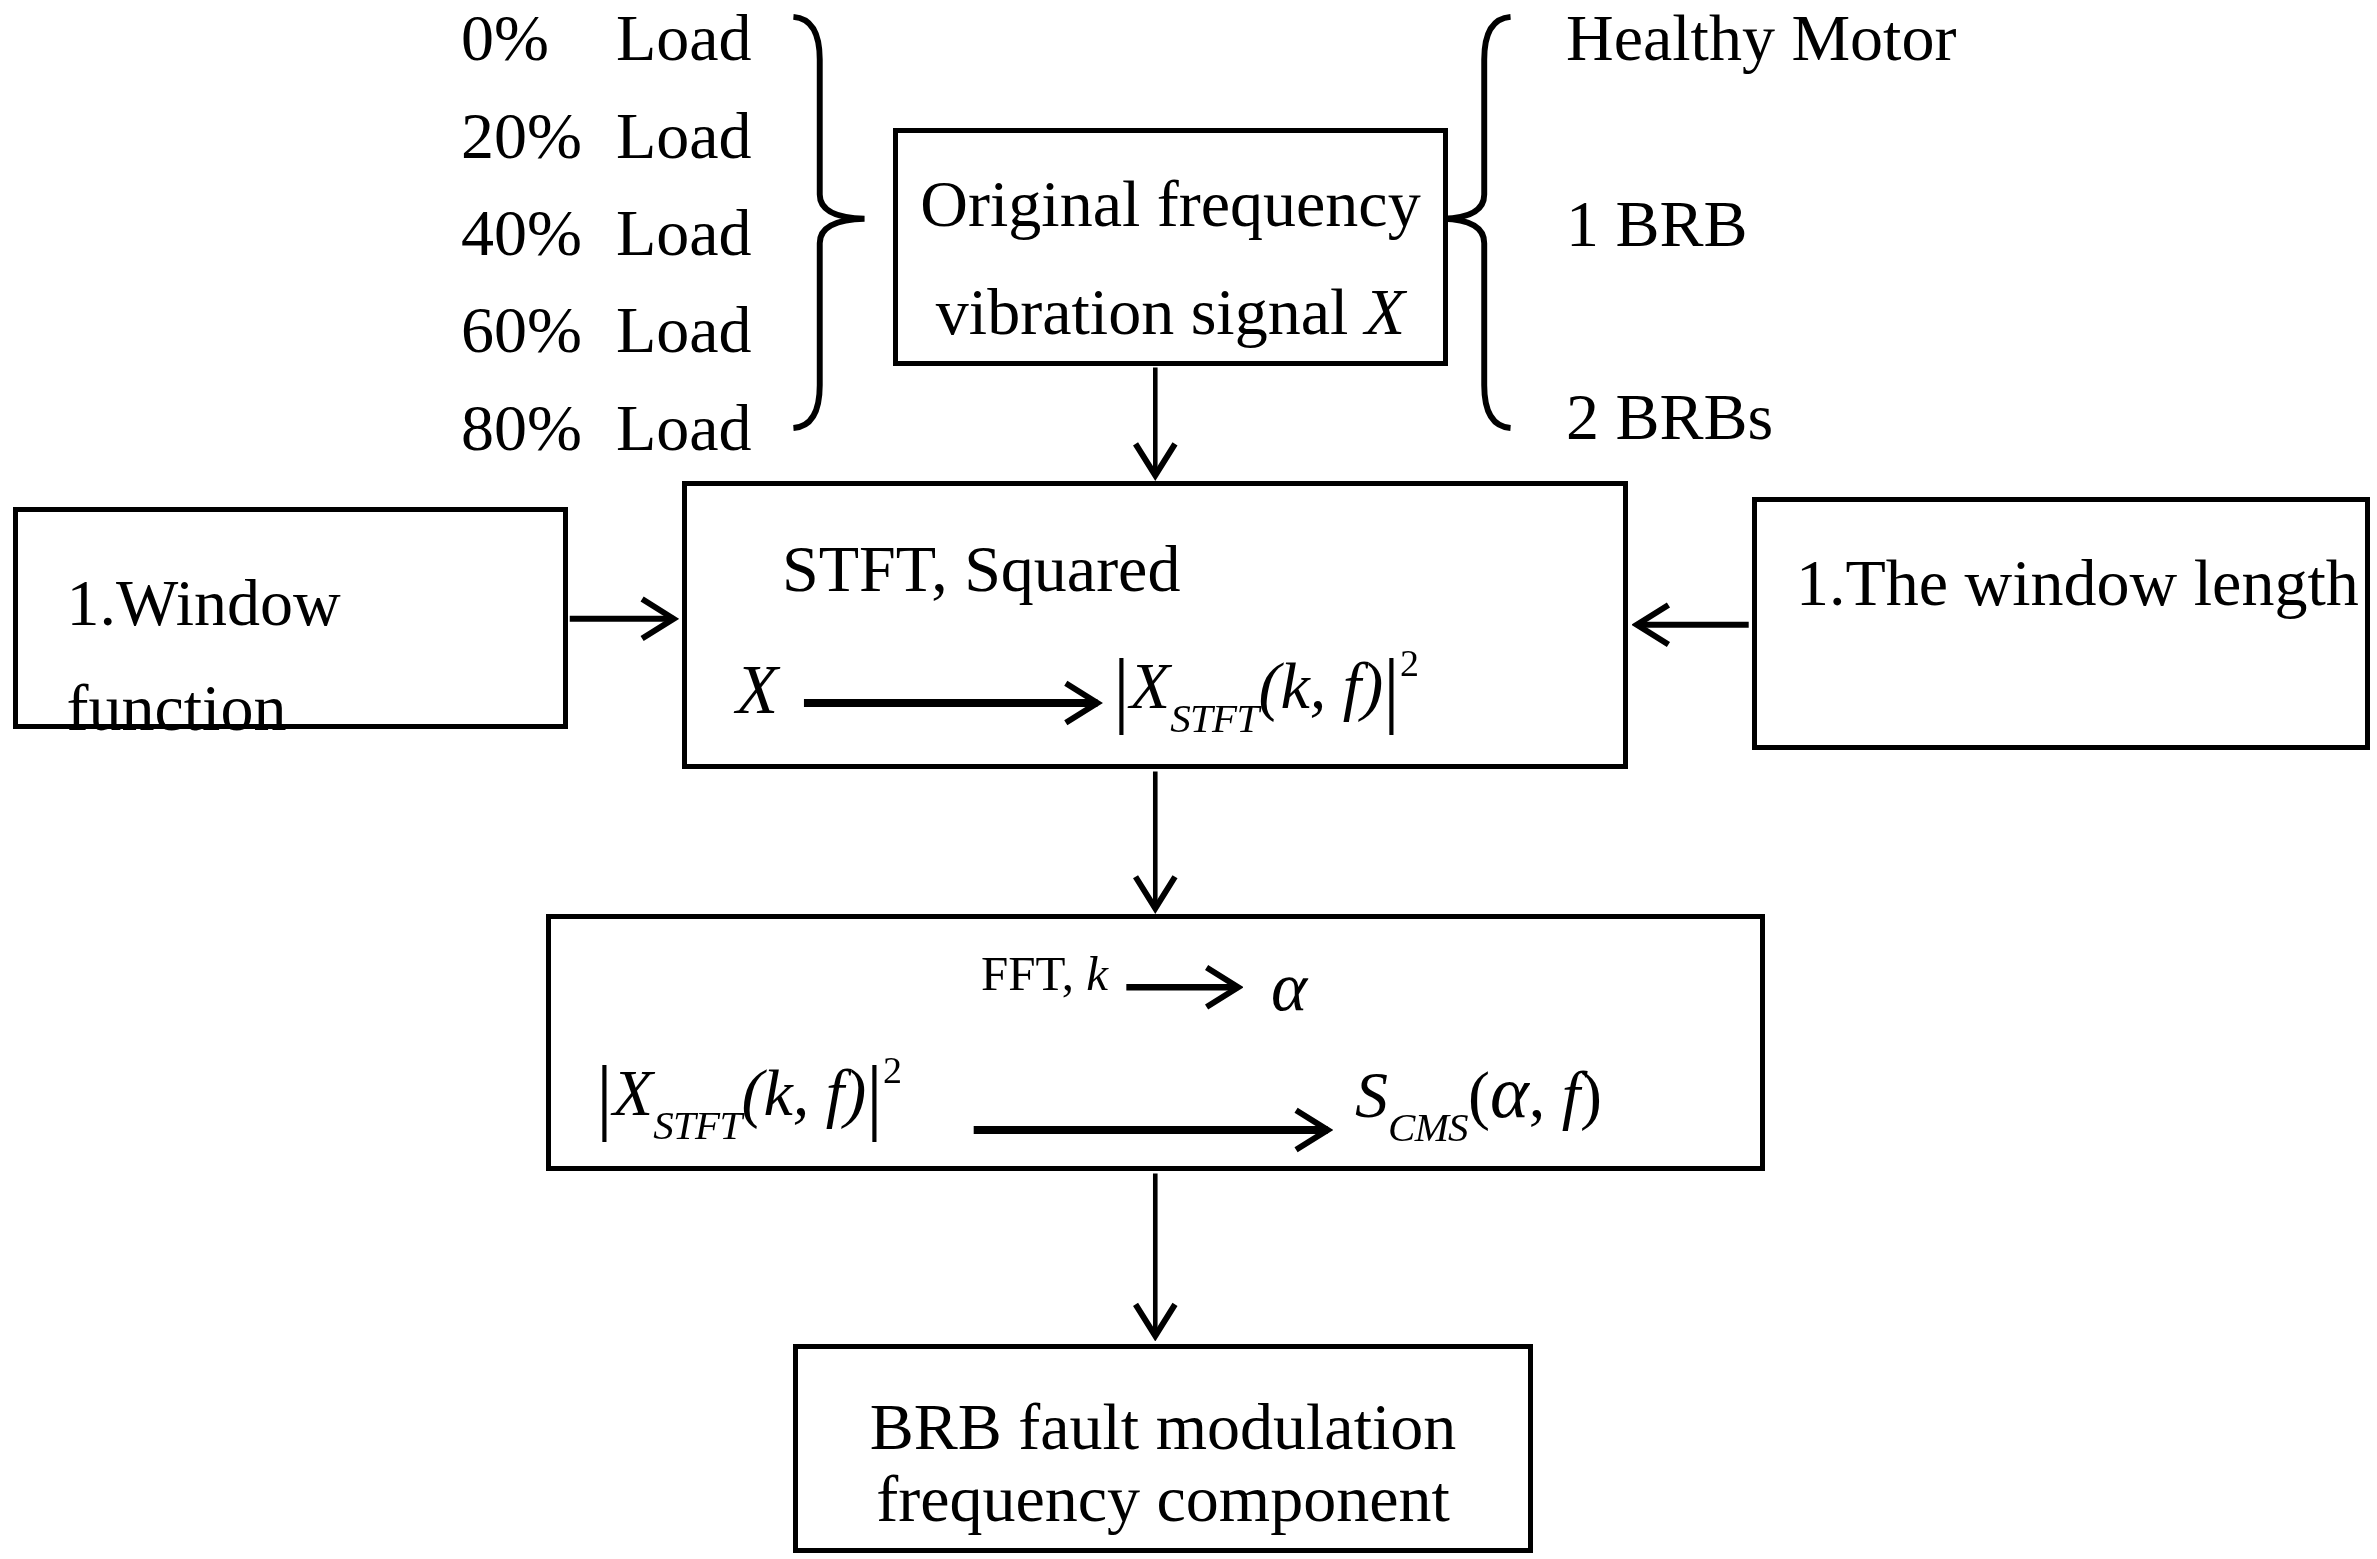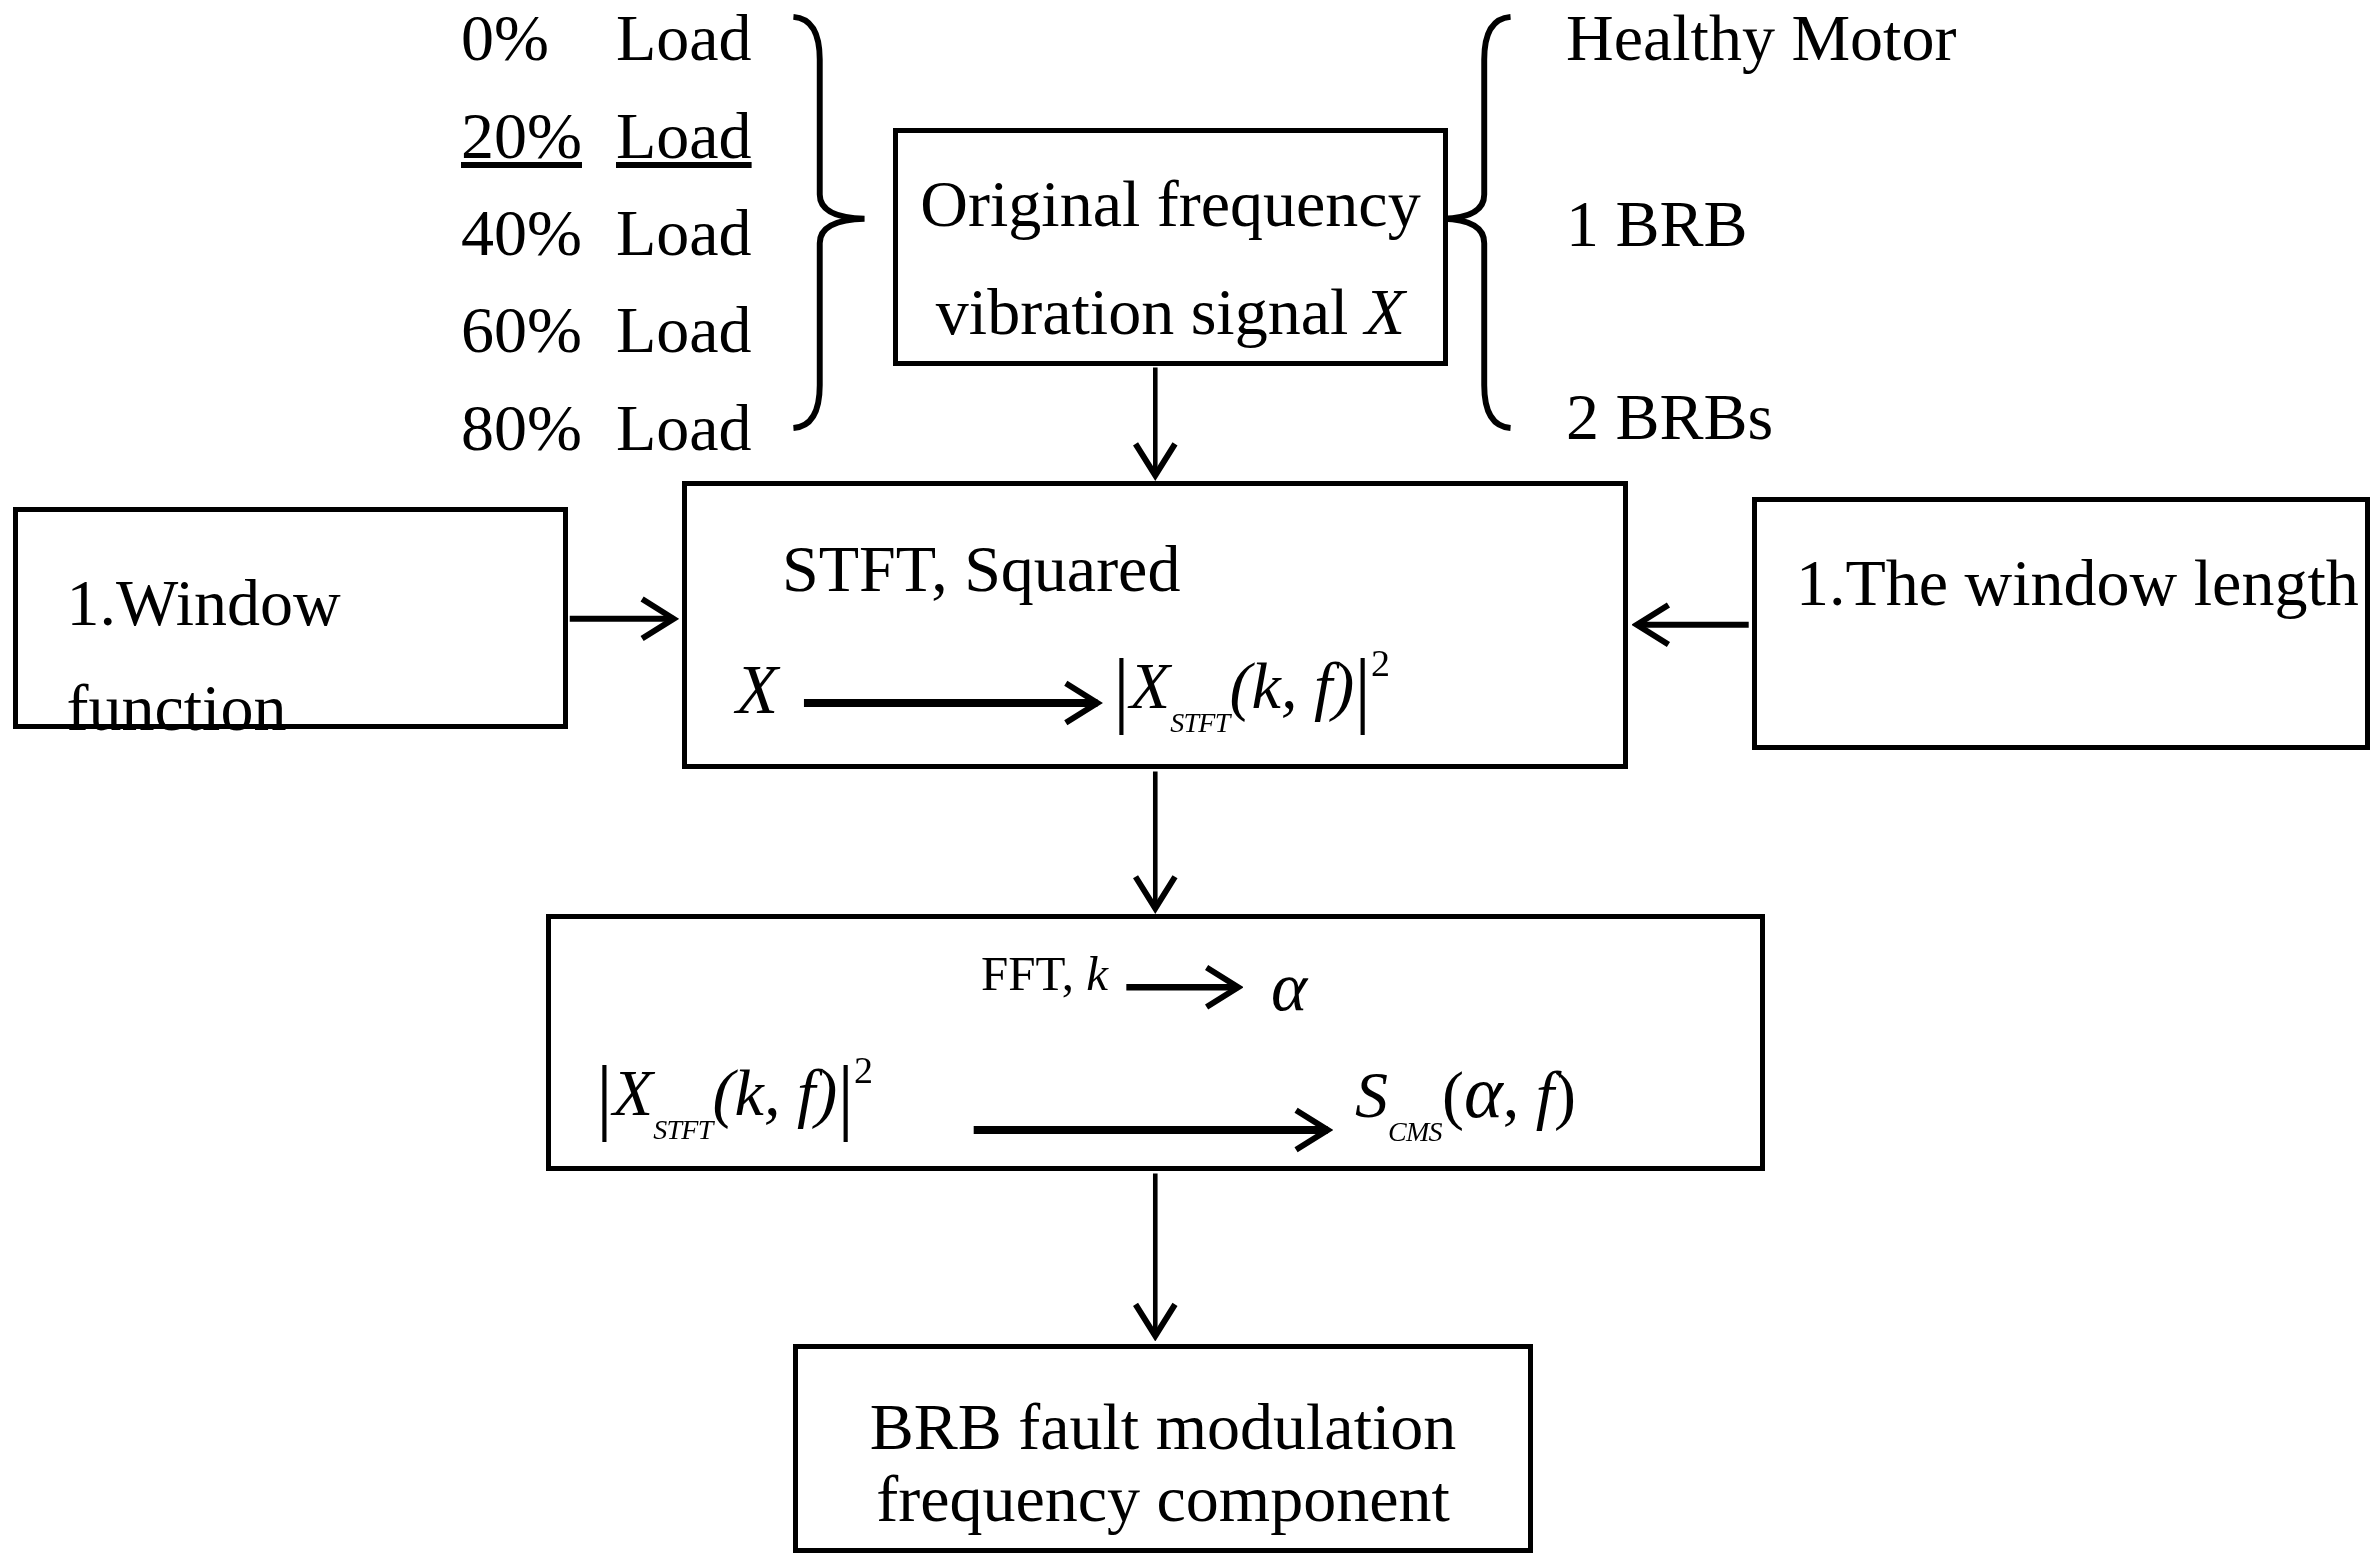--- a/index.html
+++ b/index.html
@@ -5,21 +5,21 @@
   html,body{margin:0;padding:0;background:#ffffff;}
   .canvas{position:relative;width:2377px;height:1560px;background:#ffffff;
           font-family:"Liberation Serif", serif;color:#000;overflow:hidden;}
   .abs{position:absolute;line-height:1;}
   .box{position:absolute;border:5.3px solid #000;background:transparent;box-sizing:border-box;}
   .txt{font-size:66px;white-space:nowrap;}
   .center{left:0;right:0;text-align:center;}
   .mi{font-style:italic;}
   .formula{font-size:66px;white-space:nowrap;}
   .bar{font-size:84px;vertical-align:-9.2px;}
-  .msub{font-size:28px;font-style:italic;vertical-align:-24px;letter-spacing:-0.7px;}
+  .msub{font-size:41px;font-style:italic;vertical-align:-24px;letter-spacing:-0.7px;}
   .msup{font-size:38px;vertical-align:32px;}
   .args{font-style:italic;}
   .alpha-big{font-size:74px;}
   .loadrow{display:flex;}
   .loadrow .pct{display:inline-block;width:155px;}
   svg{position:absolute;left:0;top:0;pointer-events:none;}
 </style>
 </head>
 <body>
 
@@ -50,21 +50,21 @@
 
     <line x1="1712" y1="1500" x2="1882" y2="1500" stroke="#000" stroke-width="10" marker-end="url(#ah)"></line>
 
     <line x1="1480" y1="1717" x2="2018" y2="1717" stroke="#000" stroke-width="12" marker-end="url(#ah)"></line>
   </svg>
 
   <div class="abs txt loadrow" style="left:461px;top:5.3px;">
     <span class="pct">0%</span>
     <span>Load</span>
   </div>
-  <div class="abs txt loadrow" style="left:461px;top:103px;text-decoration:underline;">
+  <div class="abs txt loadrow" style="left:461px;top:103px;">
     <span class="pct">20%</span>
     <span>Load</span>
   </div>
   <div class="abs txt loadrow" style="left:461px;top:200px;">
     <span class="pct">40%</span>
     <span>Load</span>
   </div>
   <div class="abs txt loadrow" style="left:461px;top:297px;">
     <span class="pct">60%</span>
     <span>Load</span>

